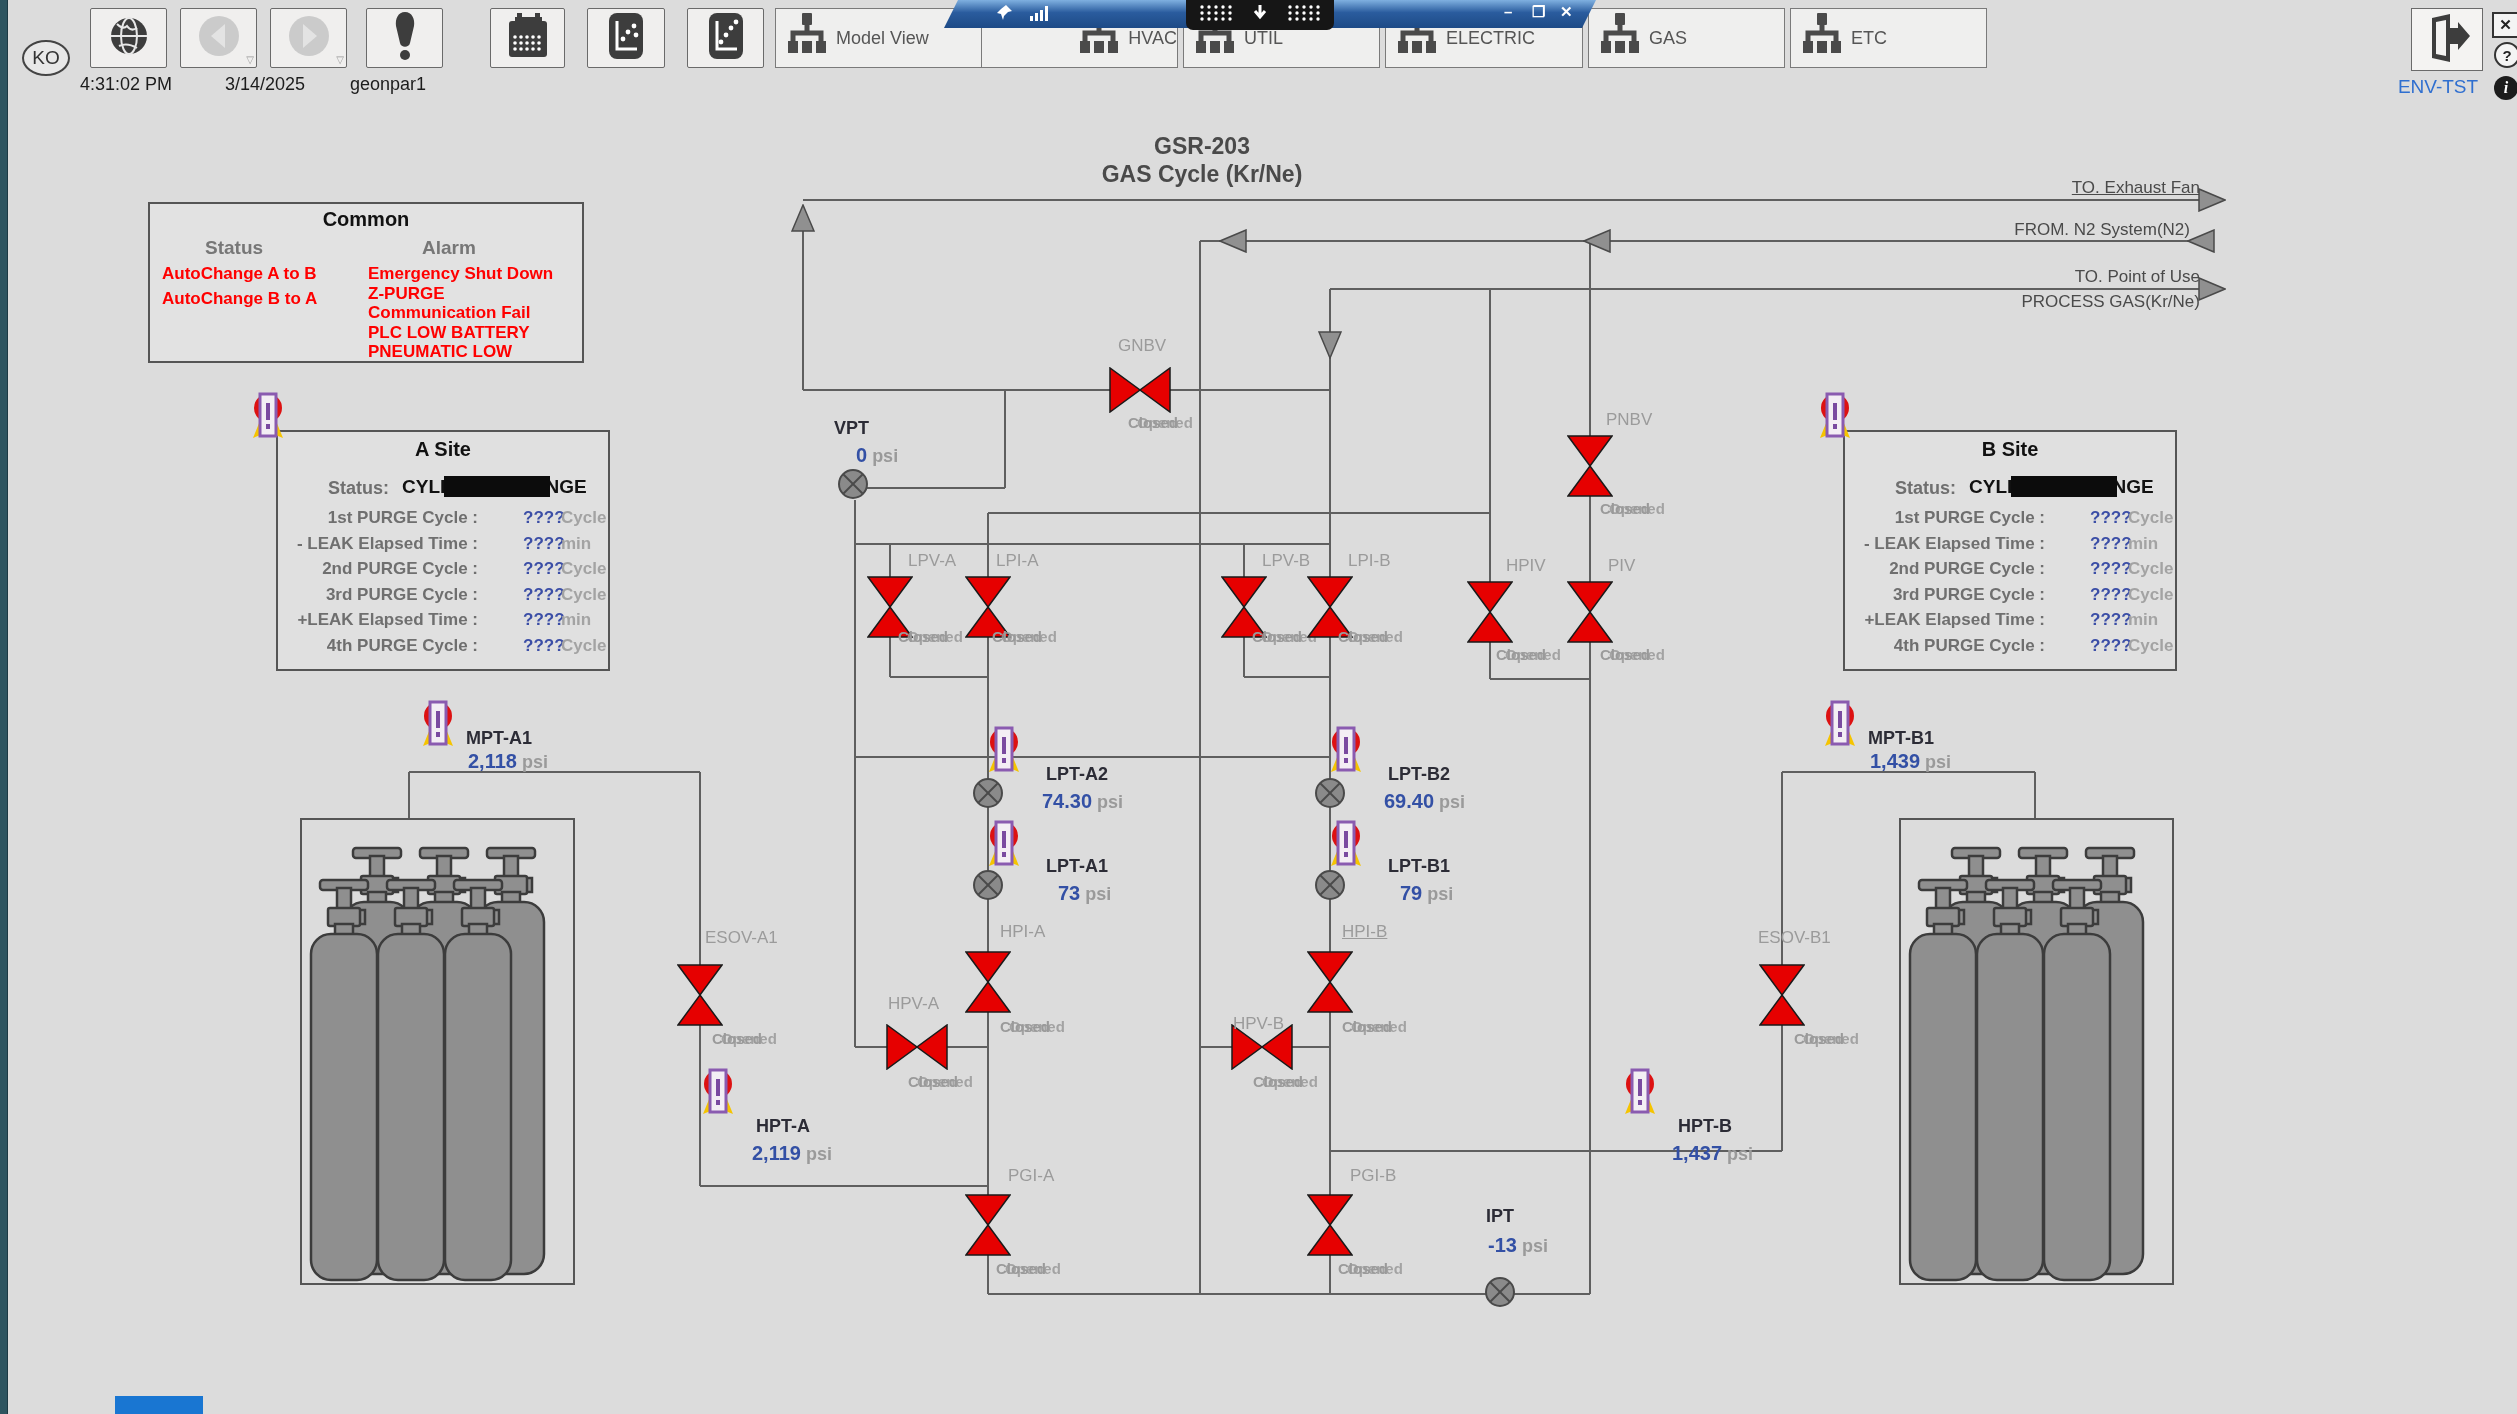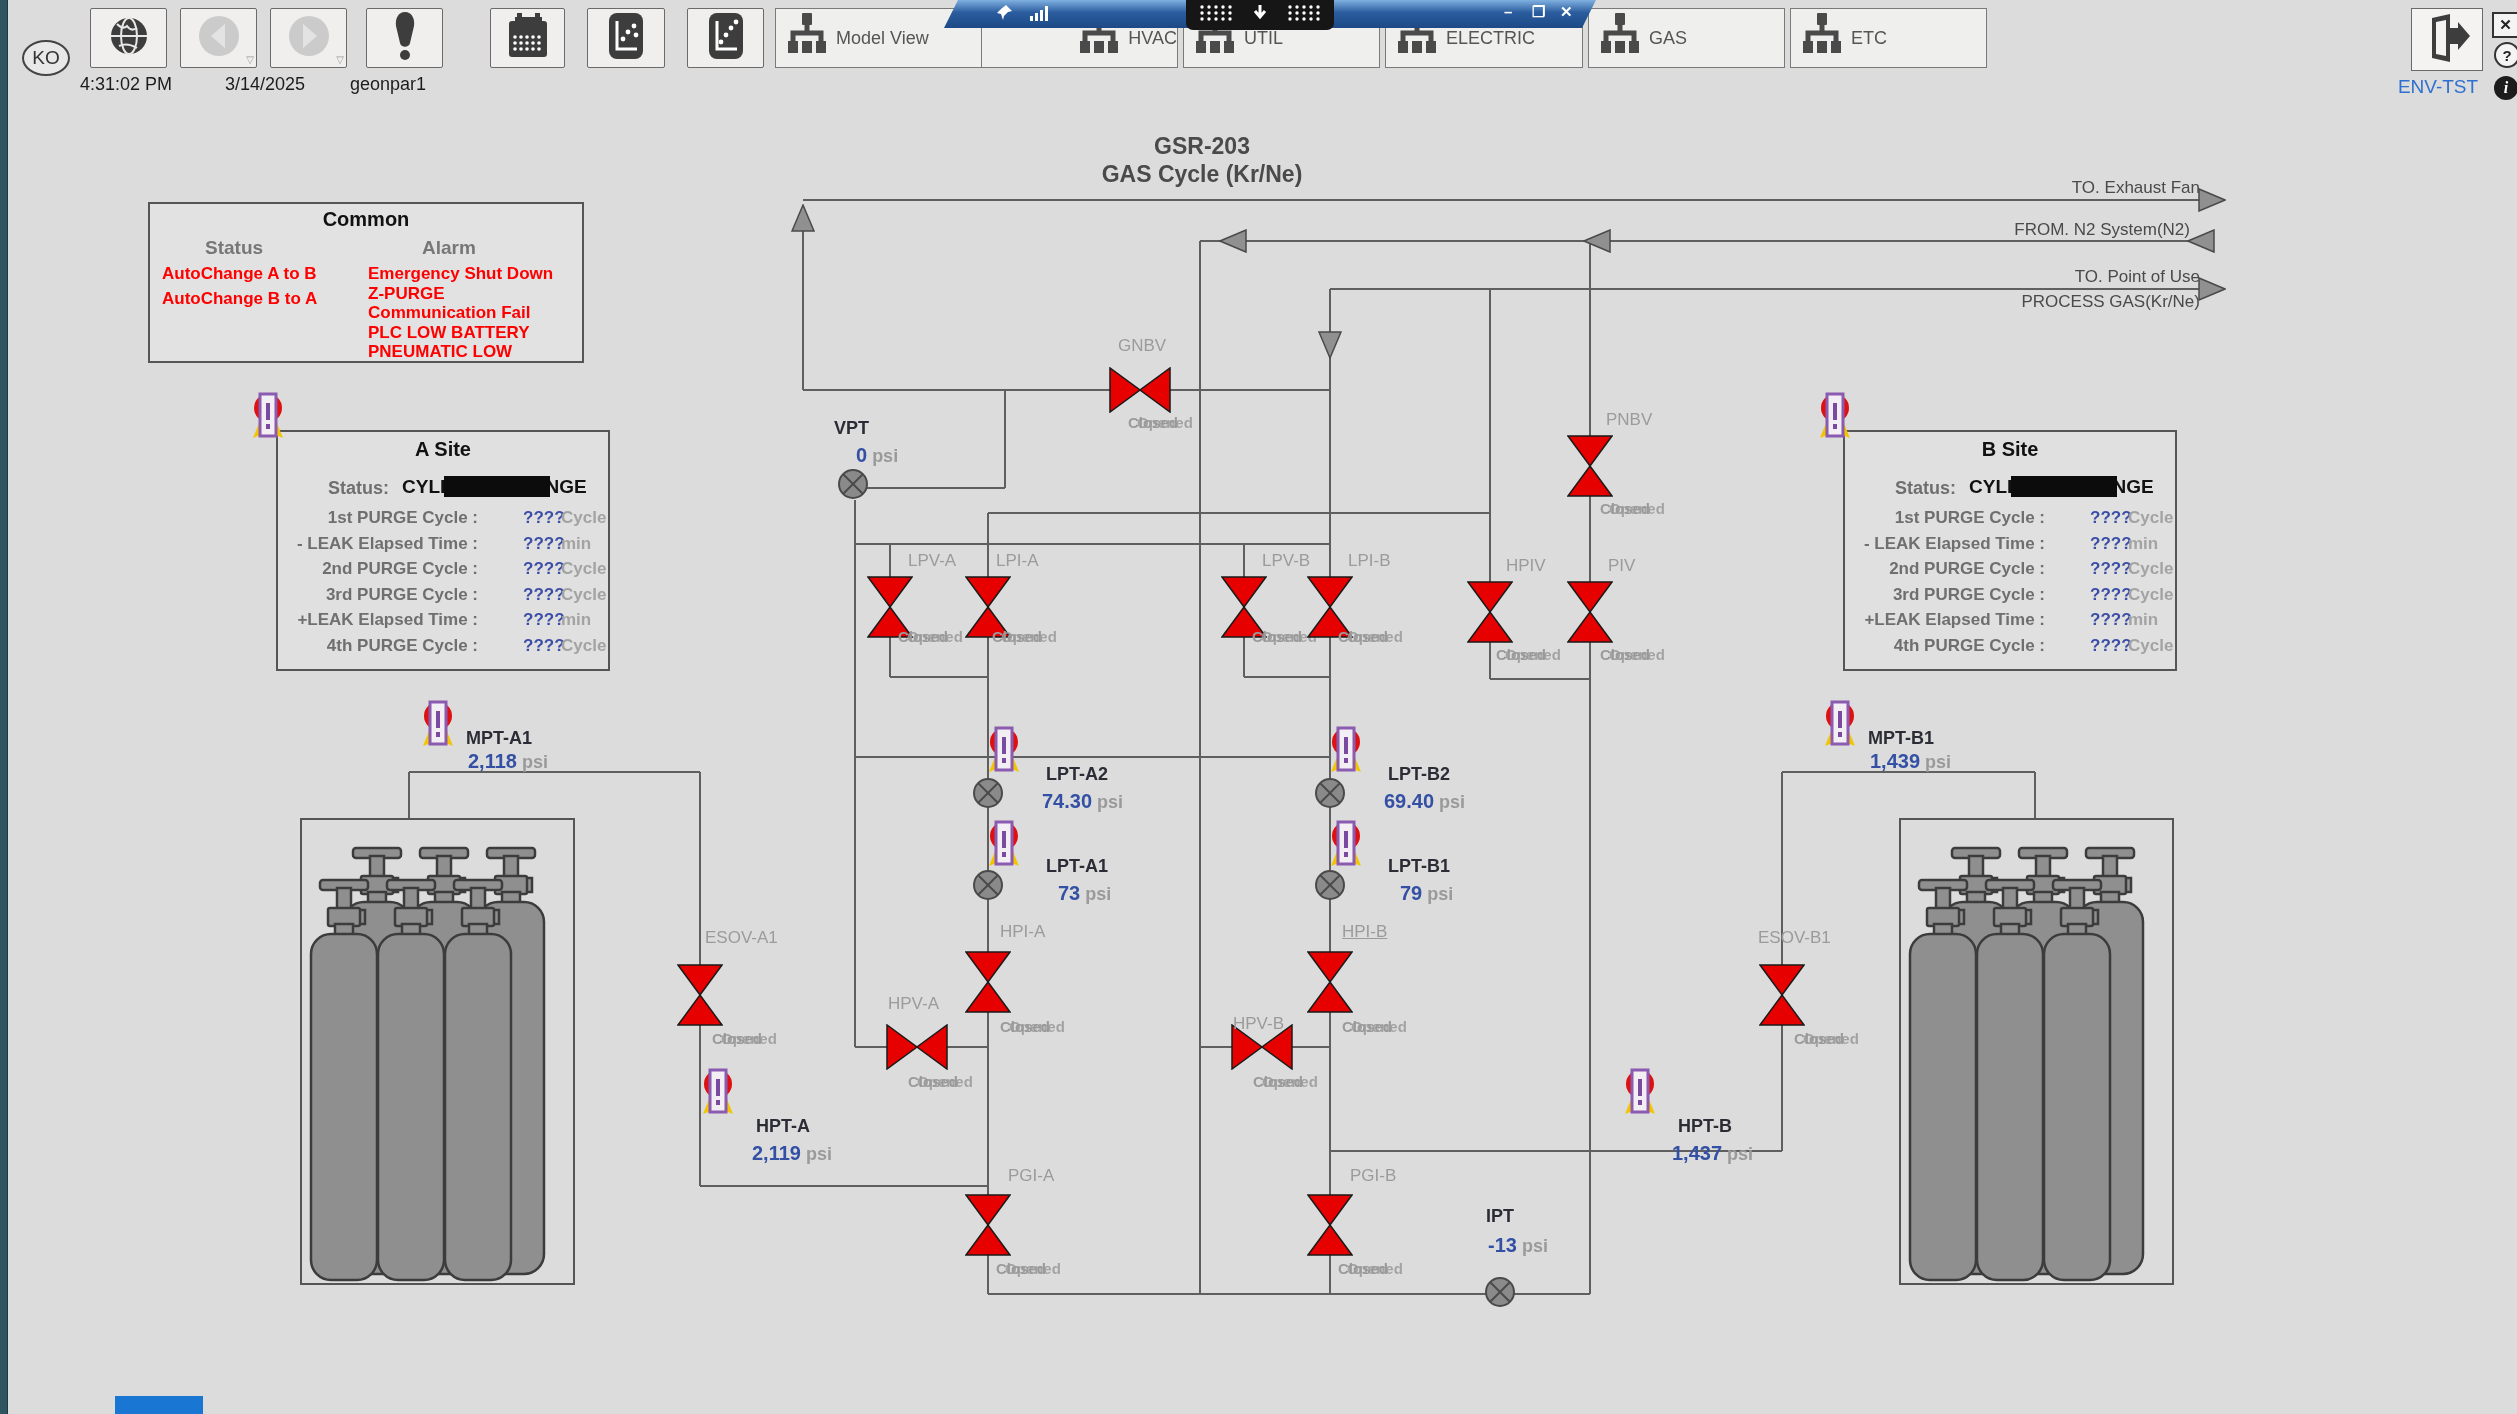--- a/index.html
+++ b/index.html
@@ -296,21 +296,21 @@
     </span>
   </div>
   <div class="env">ENV-TST</div>
   <div class="corner-x">✕</div>
   <div class="corner-q">?</div>
   <div class="corner-i">i</div>
 
   <div class="page-title" style="top:133px;">GSR-203</div>
   <div class="page-title" style="top:161px;">GAS Cycle (Kr/Ne)</div>
 
-  <div class="flow-label" style="left:1900px;top:178px;width:300px;">TO. Exhaust Fan</div>
+  <div class="flow-label" style="left:1900px;top:178px;width:300px;text-decoration:underline;">TO. Exhaust Fan</div>
   <div class="flow-label" style="left:1890px;top:220px;width:300px;">FROM. N2 System(N2)</div>
   <div class="flow-label" style="left:1900px;top:267px;width:300px;">TO. Point of Use</div>
   <div class="flow-label" style="left:1900px;top:292px;width:300px;">PROCESS GAS(Kr/Ne)</div>
 
   <div class="box common-box">
     <div class="common-title">Common</div>
     <div class="col-header" style="left:55px;top:33px;">Status</div>
     <div class="col-header" style="left:272px;top:33px;">Alarm</div>
     <div id="common-status-items"></div>
     <div id="common-alarm-items"></div>

